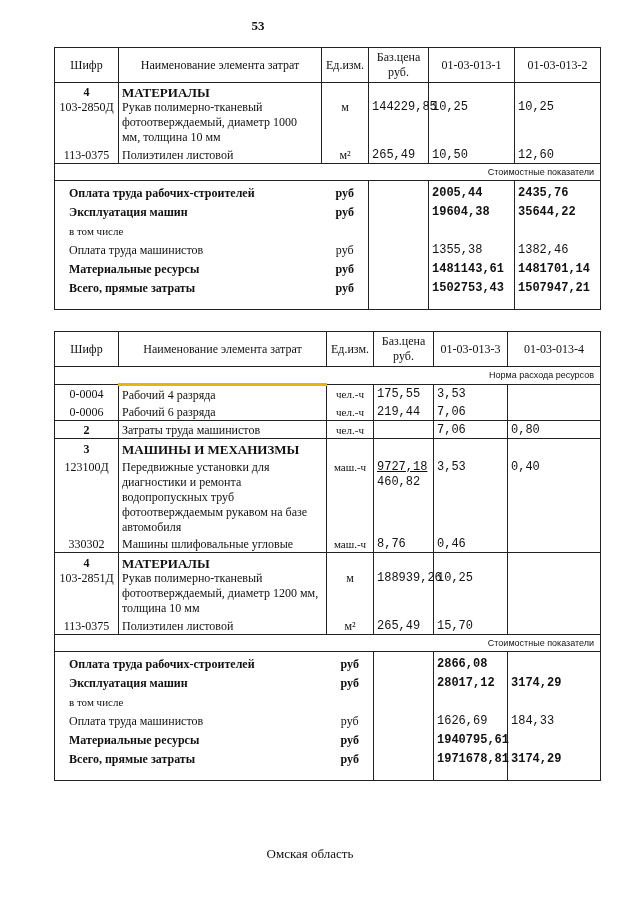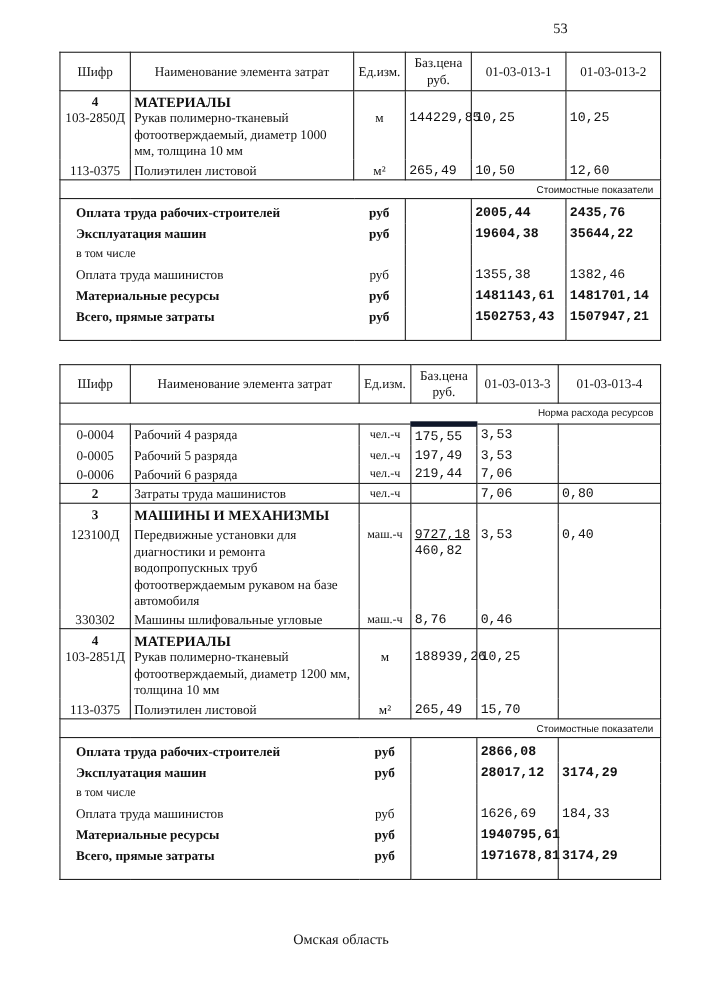--- a/index.html
+++ b/index.html
@@ -1,17 +1,17 @@
 <!DOCTYPE html>
 <html><head>
   <meta charset="utf-8">
   <style>
     html, body { margin:0; padding:0; background:#fff; }
     body { width:640px; height:905px; position:relative; font-family:"Liberation Serif", serif; color:#111; font-size:12px; }
-    .page-num { position:absolute; top:18px; left:0; width:516px; text-align:right; font-size:13px; }
+    .page-num { position:absolute; top:18px; left:0; width:516px; text-align:center; font-size:13px;font-weight:bold; }
     .footer { position:absolute; top:846px; left:0; width:620px; text-align:center; font-size:13px; }
     table { position:absolute; border-collapse:collapse; table-layout:fixed; }
     td { border:1px solid #222; padding:0 3px; vertical-align:top; line-height:15px; font-size:12px; }
     .hdr td { text-align:center; vertical-align:middle; height:34px; }
     .c { text-align:center; }
     .r { text-align:left;font-family:Liberation Mono, monospace; }
     .b { font-weight:bold; }
     .nb { border-top:none; border-bottom:none; }
     .sans-note { font-family:"Liberation Sans", sans-serif; font-size:9px; text-align:right; padding-right:6px; height:16px; vertical-align:middle; }
     .sum td { border-top:none; border-bottom:none; line-height:19px; }
@@ -132,33 +132,25 @@
     <td>Ед.изм.</td>
     <td>Баз.цена руб.</td>
     <td>01-03-013-3</td>
     <td>01-03-013-4</td>
   </tr>
   <tr>
     <td colspan="6" class="sans-note">Норма расхода ресурсов</td>
   </tr>
   <tr>
     <td class="c nb" style="border-top:1px solid #222;padding-top:2px">0-0004</td>
-    <td class="nb" style="border-top:1px solid #eab308;padding-top:2px">Рабочий 4 разряда</td>
+    <td class="nb" style="border-top:3px solid #eab308;padding-top:2px">Рабочий 4 разряда</td>
     <td class="c nb" style="border-top:1px solid #222;padding-top:2px;font-size:11px">чел.-ч</td>
-    <td class="r nb" style="border-top:5px solid #0f172a;padding-top:2px">175,55</td>
+    <td class="r nb" style="border-top:1px solid #0f172a;padding-top:2px">175,55</td>
     <td class="r nb" style="border-top:1px solid #222;padding-top:2px">3,53</td>
     <td class="r nb" style="border-top:1px solid #222;padding-top:2px"></td>
-  </tr>
-  <tr>
-    <td class="c nb" style="padding-top:2px">0-0005</td>
-    <td class="nb" style="padding-top:2px">Рабочий 5 разряда</td>
-    <td class="c nb" style="padding-top:2px;font-size:11px">чел.-ч</td>
-    <td class="r nb" style="padding-top:2px">197,49</td>
-    <td class="r nb" style="padding-top:2px">3,53</td>
-    <td class="r nb" style="padding-top:2px"></td>
   </tr>
   <tr>
     <td class="c" style="border-top:none;padding-top:2px">0-0006</td>
     <td style="border-top:none;padding-top:2px">Рабочий 6 разряда</td>
     <td class="c" style="border-top:none;padding-top:2px;font-size:11px">чел.-ч</td>
     <td class="r" style="border-top:none;padding-top:2px">219,44</td>
     <td class="r" style="border-top:none;padding-top:2px">7,06</td>
     <td class="r" style="border-top:none;padding-top:2px"></td>
   </tr>
   <tr>

